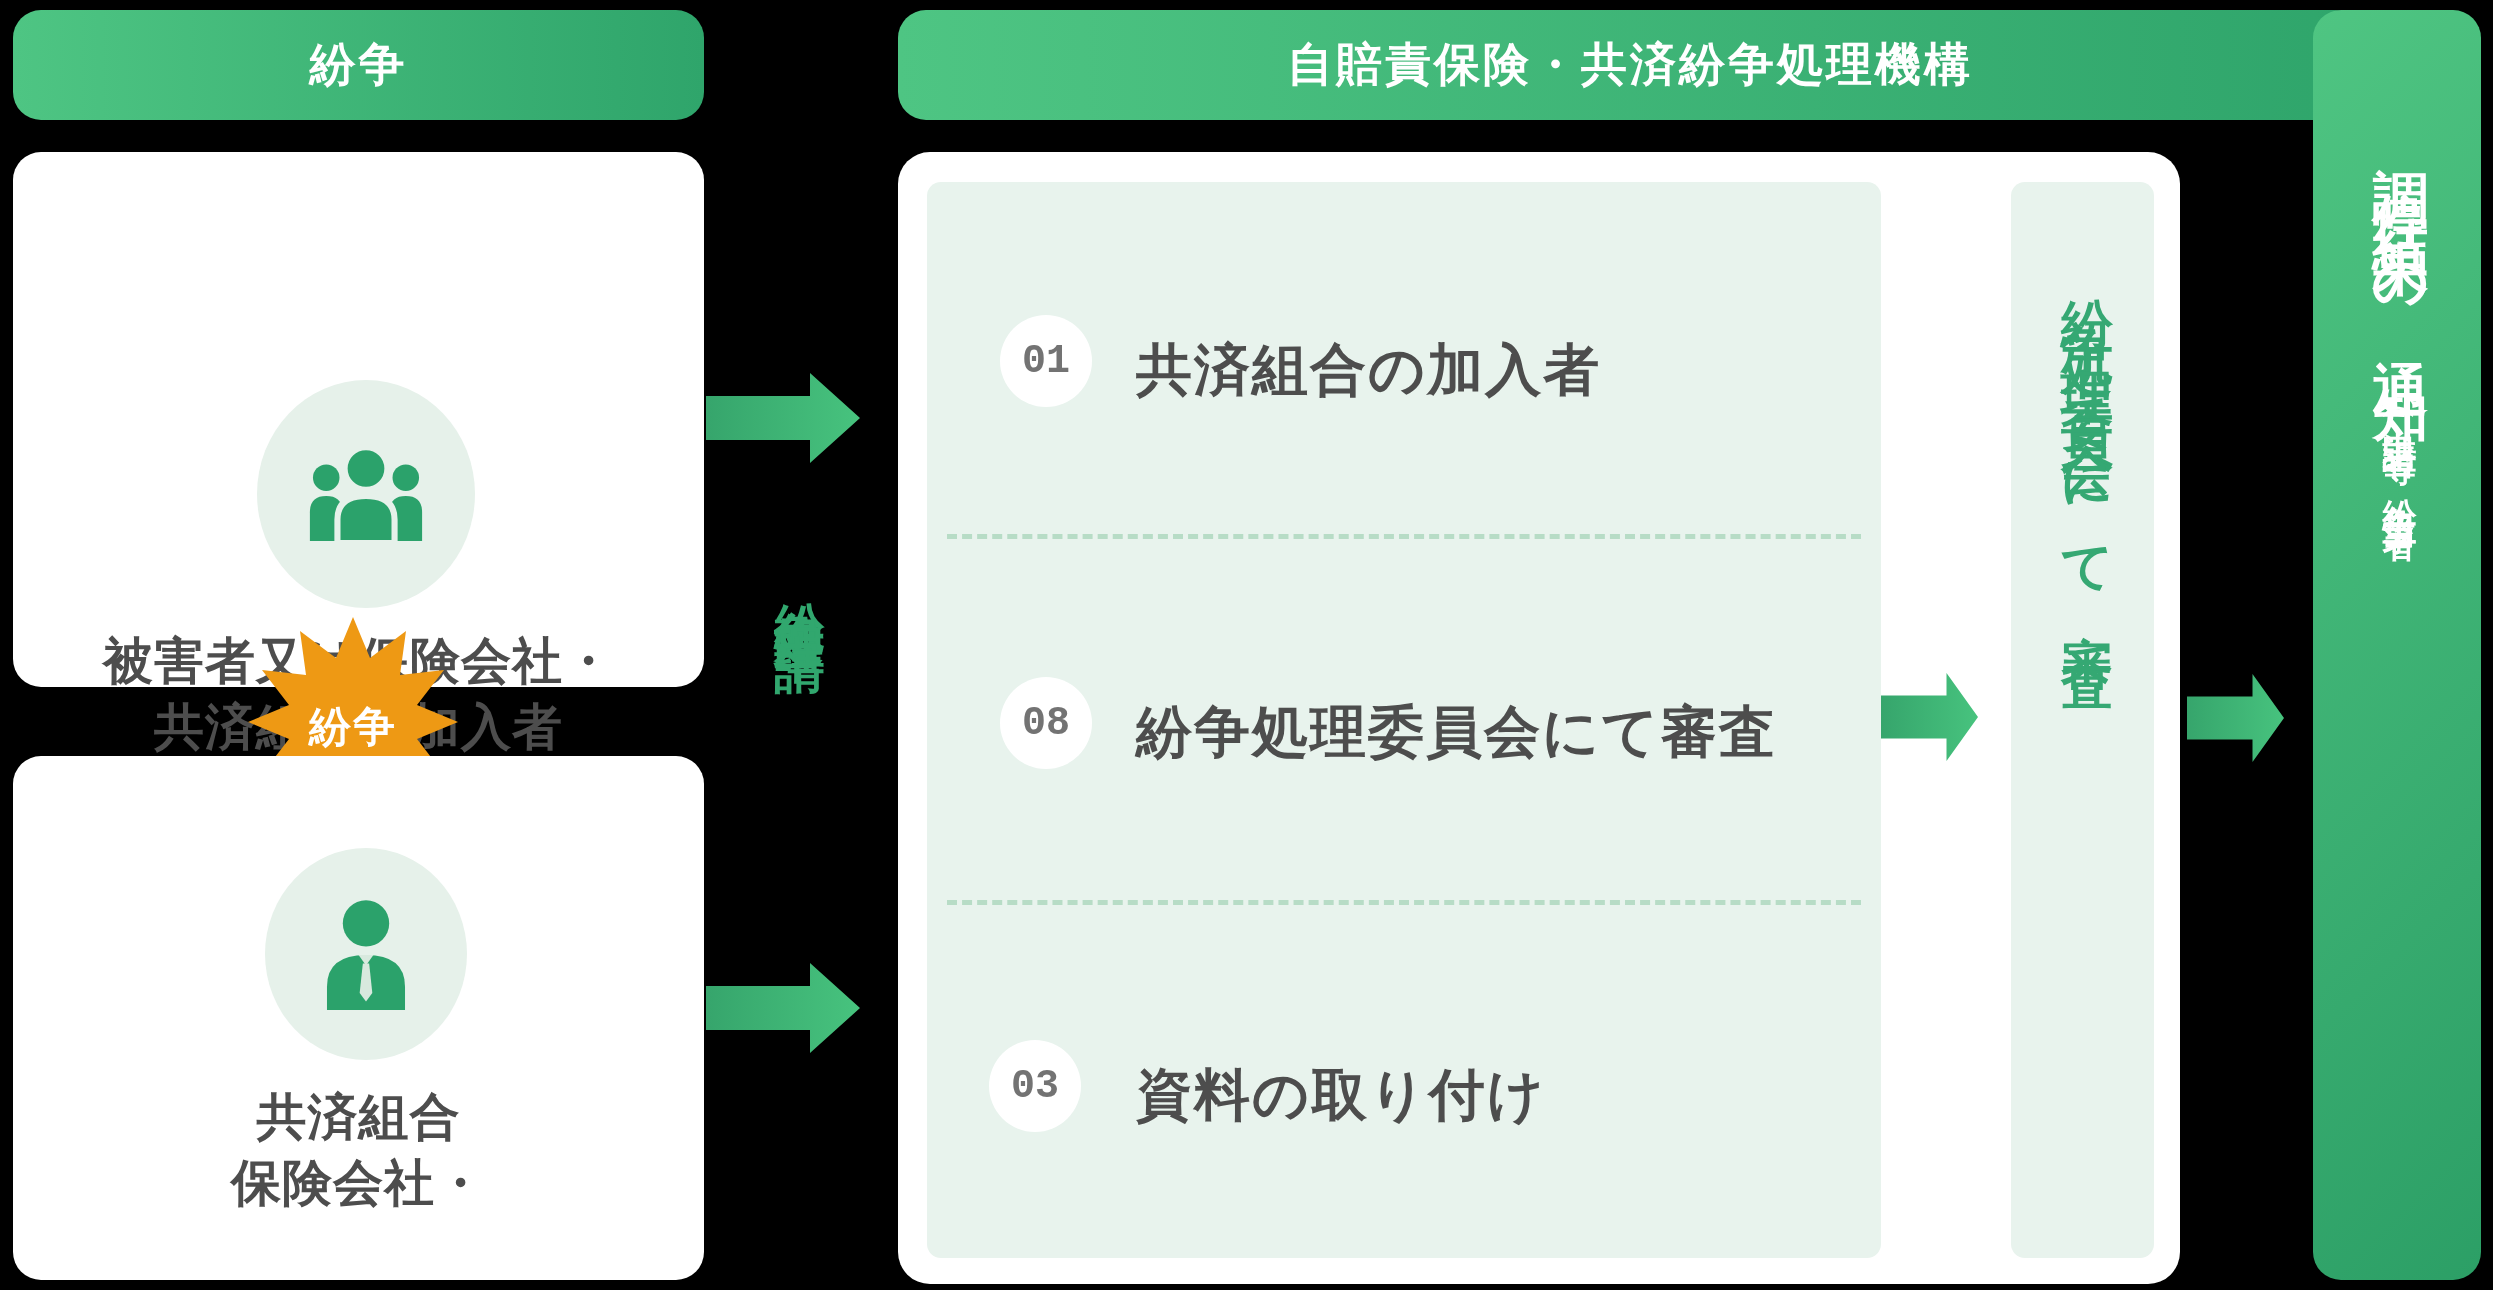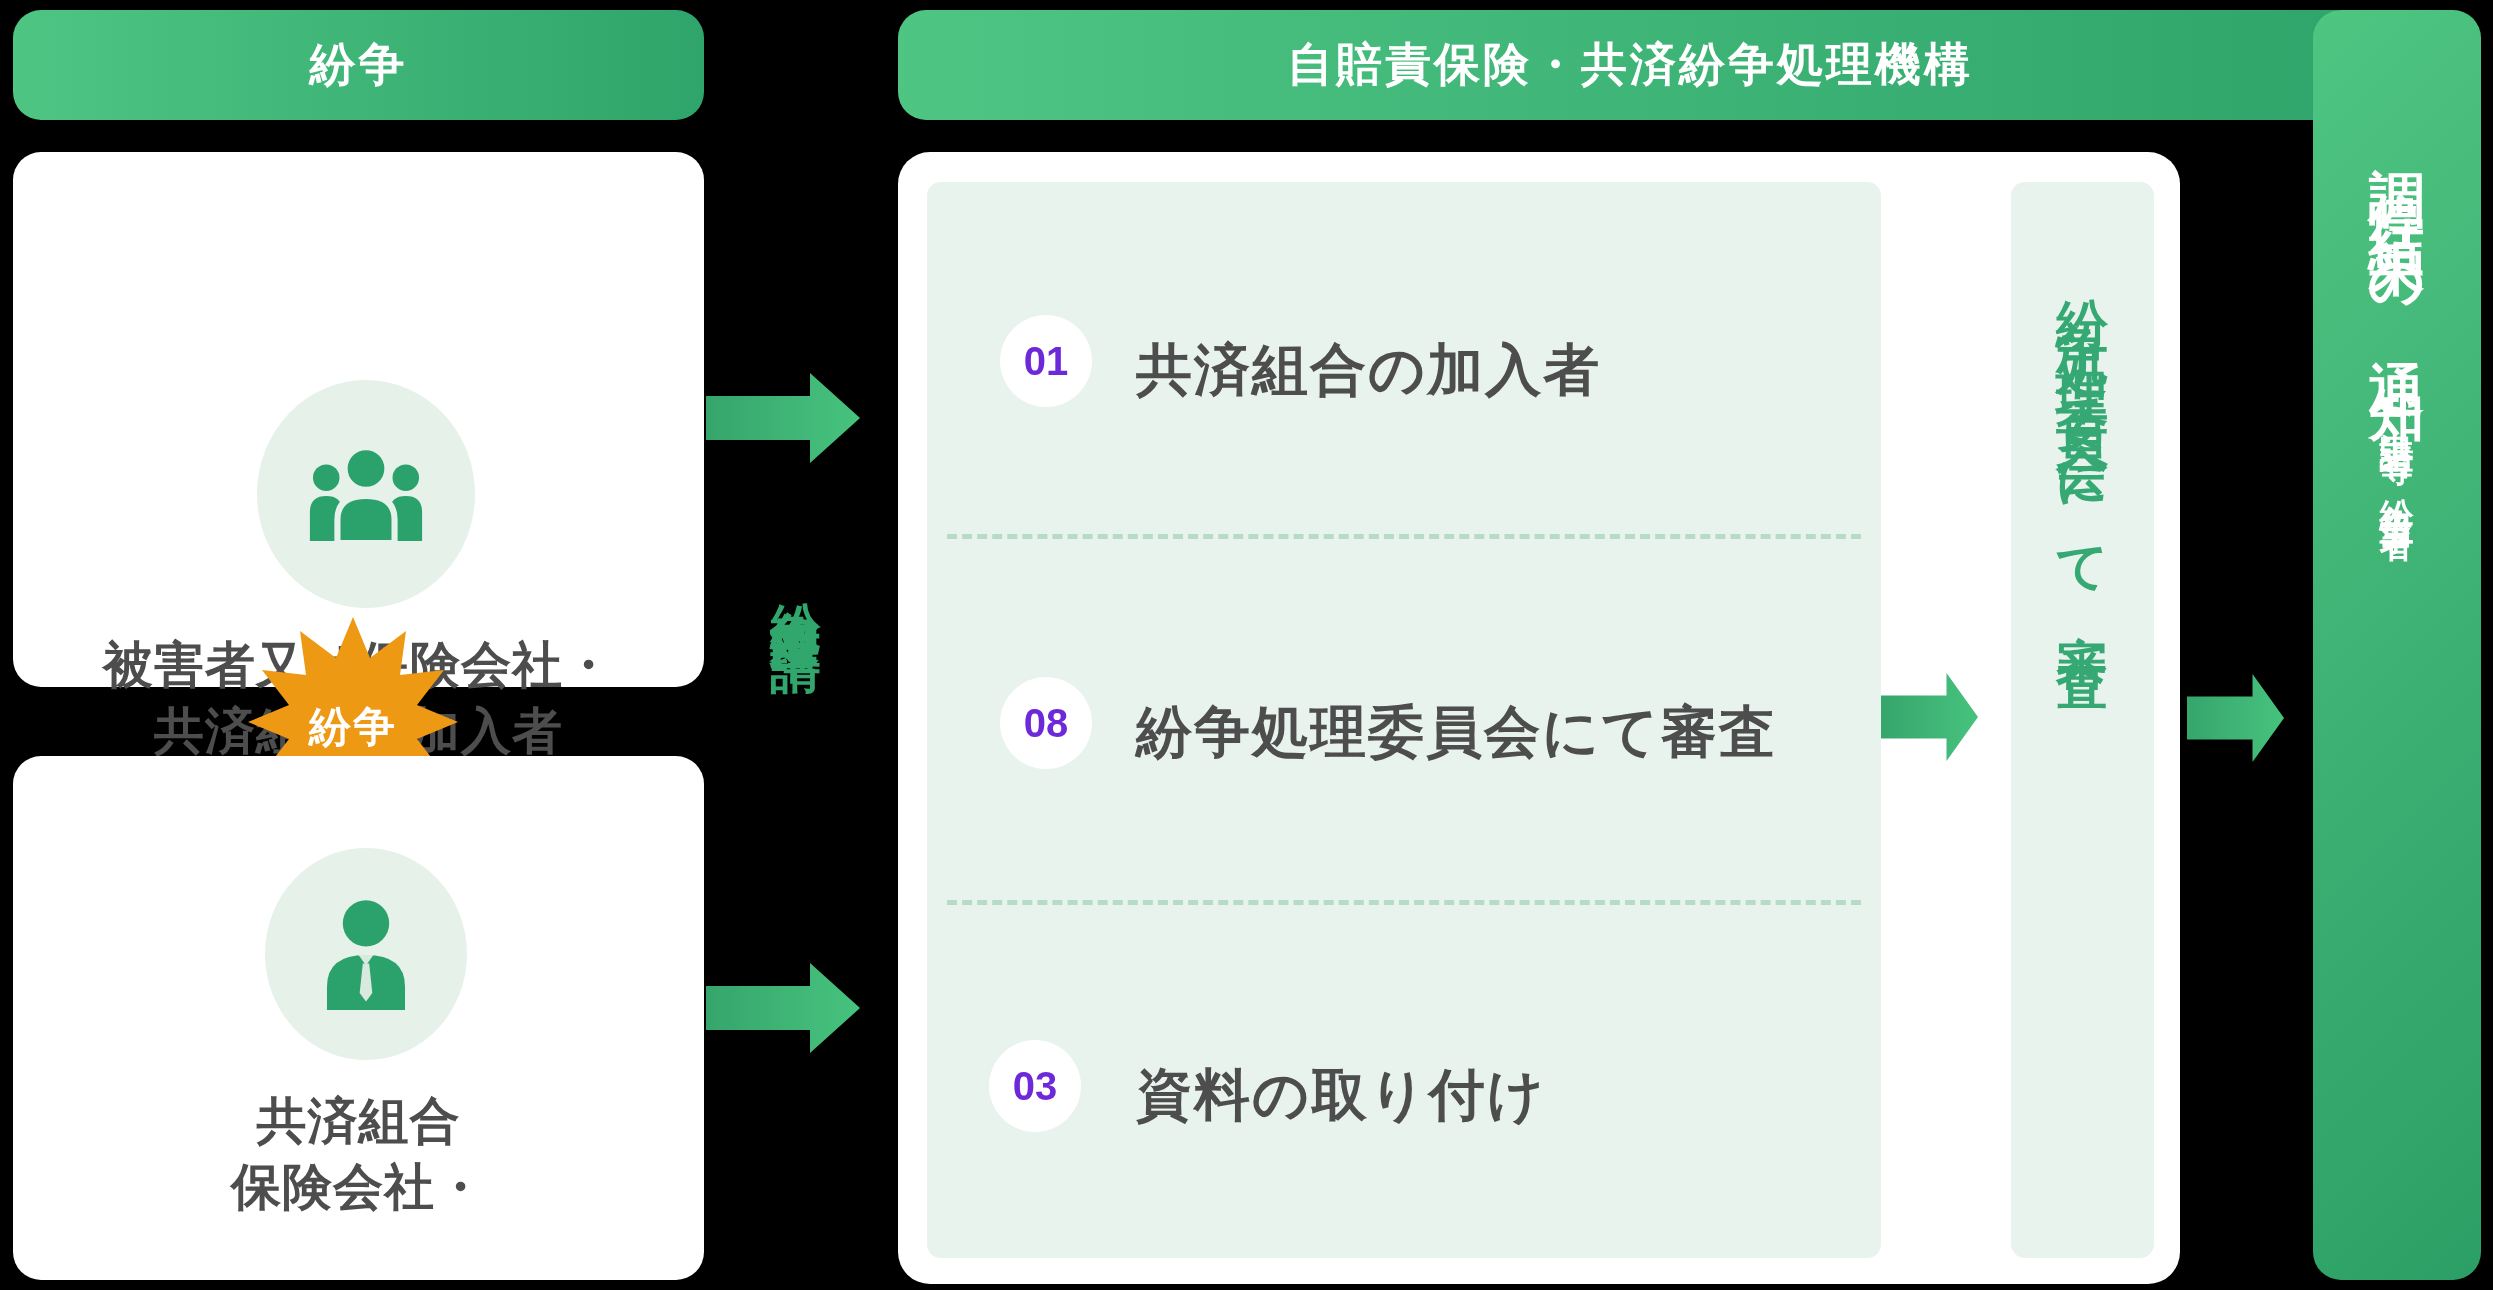--- a/index.html
+++ b/index.html
@@ -1,18 +1,18 @@
 <!DOCTYPE html>
 <html><head>
 <meta charset="utf-8">
 <style>
   html,body{margin:0;padding:0;background:#000;}
   #canvas{
     position:relative;width:2493px;height:1290px;background:#000;overflow:hidden;
-    font-family:Liberation Sans, sans-serif;font-weight:700;
+    font-family:Liberation Mono, monospace;font-weight:700;
   }
   .abs{position:absolute;}
   
   .hbar{
     border-radius:28px;background:linear-gradient(90deg,#4ec583 0%,#2fa56b 100%);
     display:flex;align-items:center;justify-content:center;
     color:#fff;font-size:46px;letter-spacing:3px;
   }
   
   .wbox{background:#fff;border-radius:28px;}
@@ -26,21 +26,21 @@
   }
   
   .vtext-app{
     writing-mode:vertical-rl;text-orientation:mixed;
     color:#31a76e;font-size:50px;letter-spacing:8px;white-space:nowrap;
   }
   
   .panel{background:#e8f3ed;border-radius:14px;}
   .stepcircle{
     background:#fff;border-radius:50%;display:flex;align-items:center;justify-content:center;
-    color:#6d28d9;font-size:40px;
+    color:#737373;font-size:40px;
   }
   .steplabel{color:#4d4d4d;font-size:56px;letter-spacing:2px;white-space:nowrap;}
   .dash{border-top:5px dashed #b7dcc6;height:0;}
   .vtext-committee{
     writing-mode:vertical-rl;text-orientation:mixed;
     color:#35a873;font-size:52px;letter-spacing:24px;white-space:nowrap;
   }
   
   .rbar{
     background:linear-gradient(135deg,#4fc582 0%,#2c9f66 100%);

